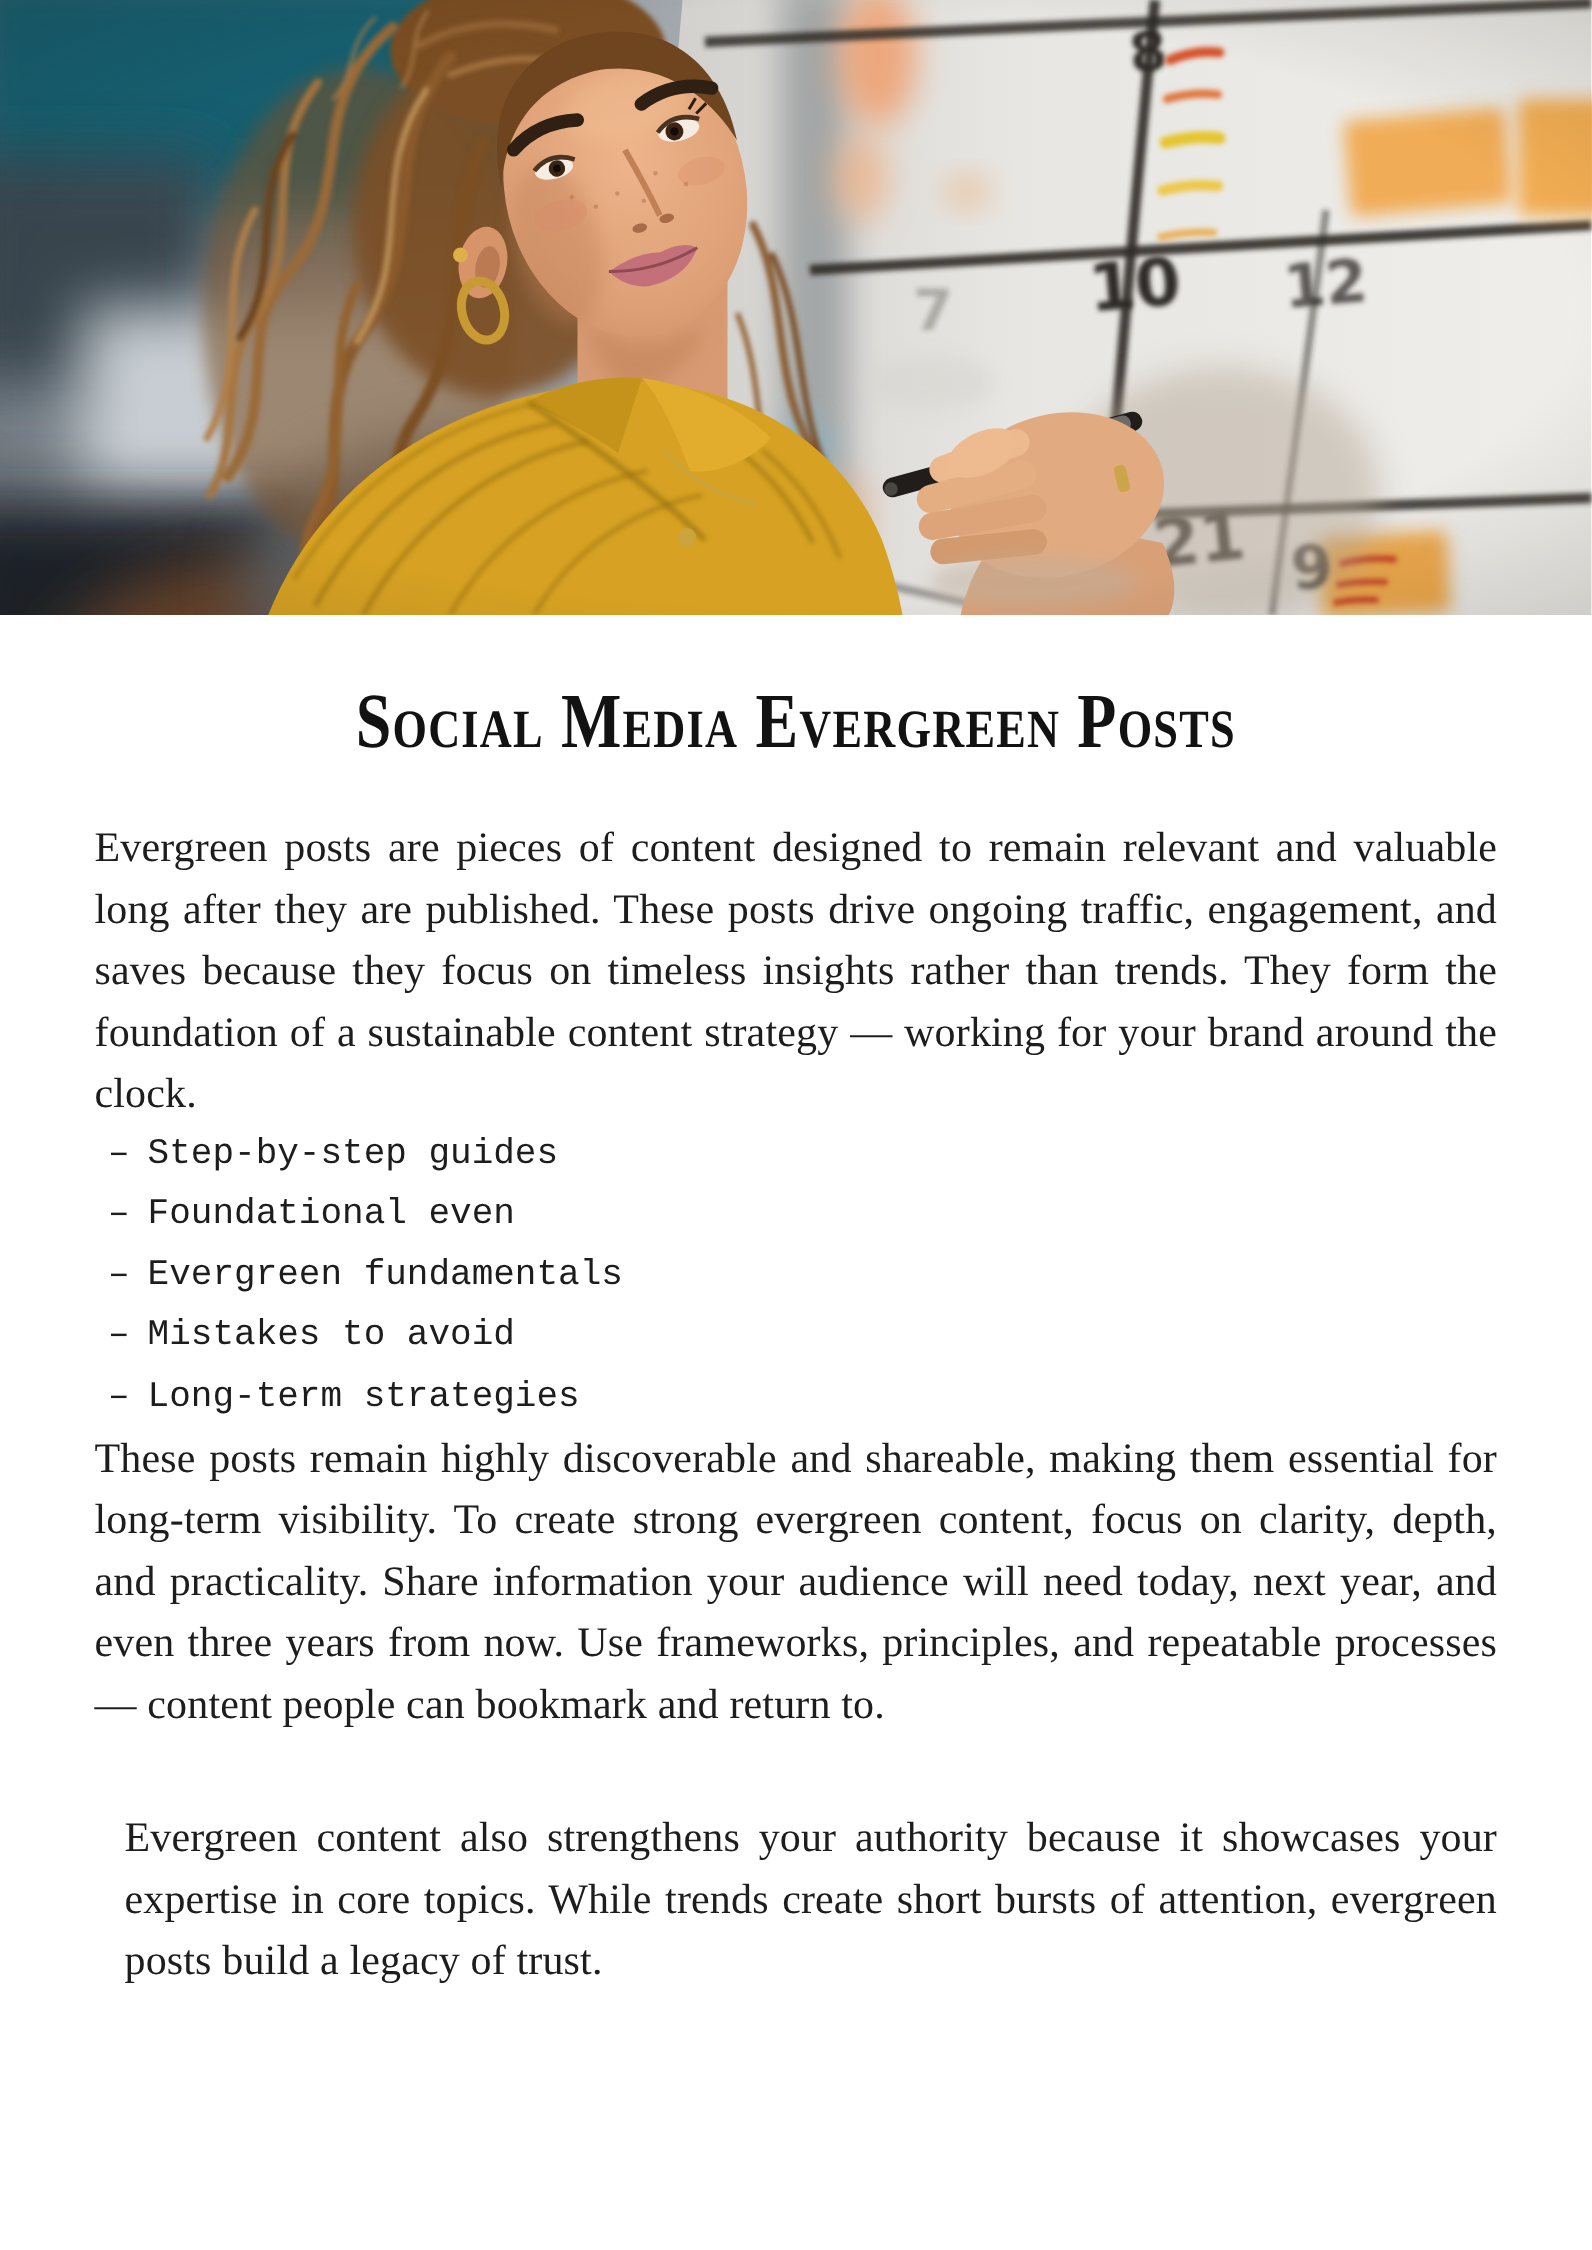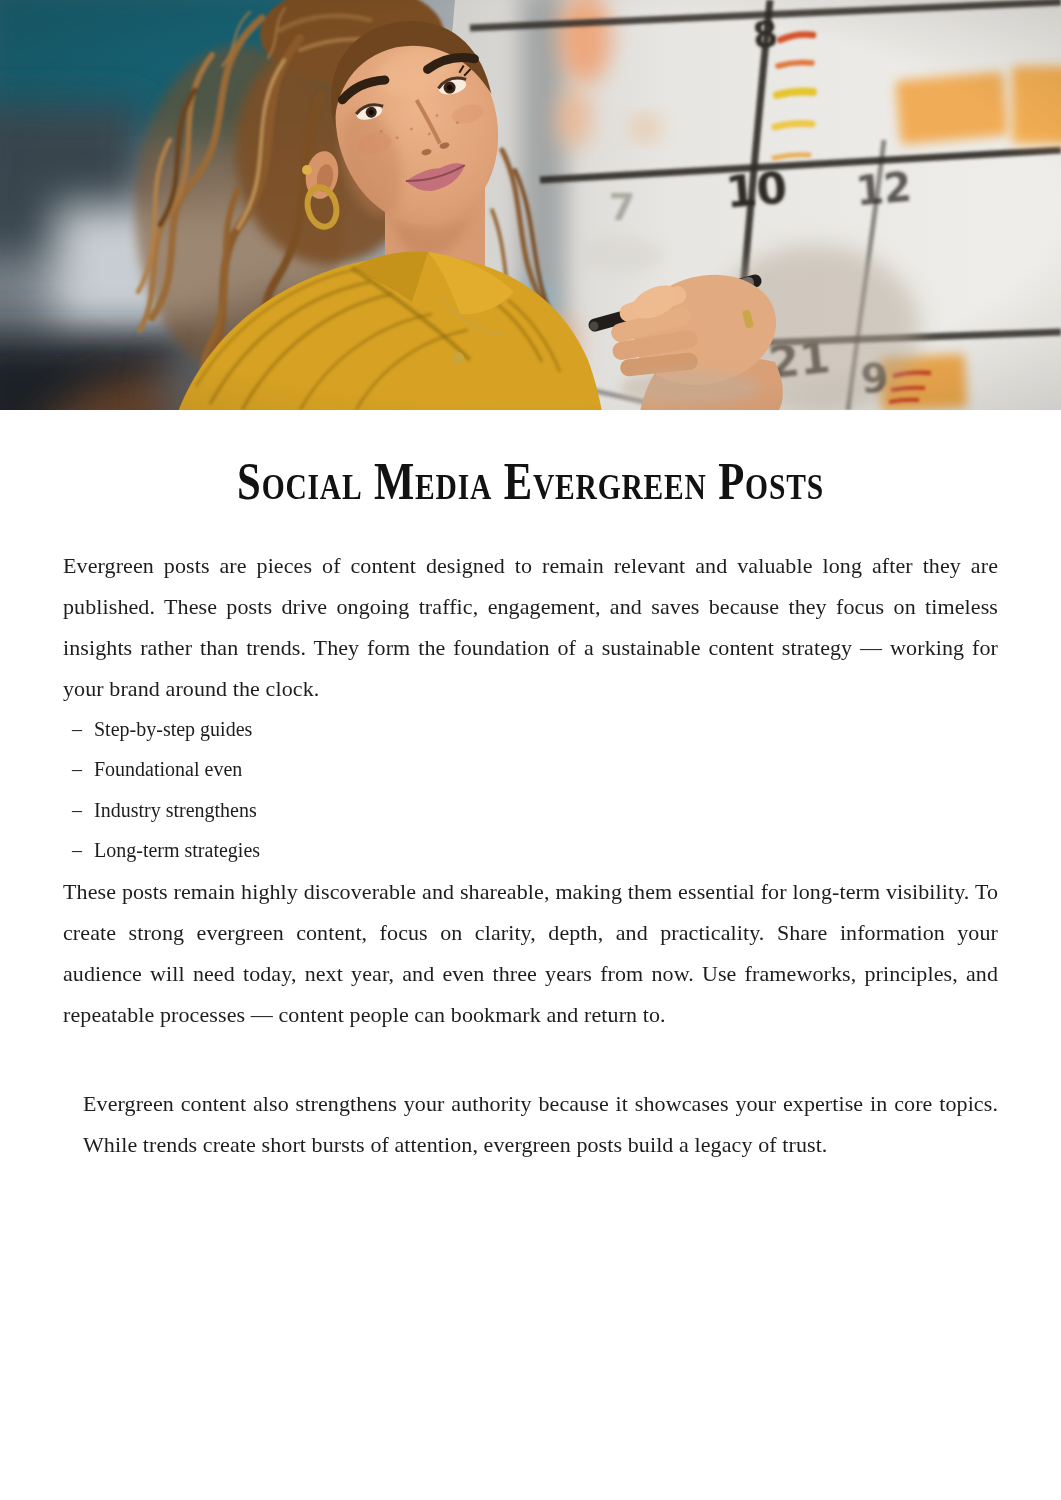--- a/index.html
+++ b/index.html
@@ -11,25 +11,25 @@
   figure.hero{margin:0;width:1061px;height:410px;overflow:hidden;}
   figure.hero svg{display:block;width:1061px;height:410px;}
   .content{padding:0 63px;}
   h1.title{
     margin:45px 0 0 0;text-align:center;color:#121212;
     font-size:52px;font-weight:700;font-variant:small-caps;
     letter-spacing:1px;line-height:1.05;
     transform:scaleX(.82);transform-origin:50% 50%;
     white-space:nowrap;
   }
-  p{font-size:22px;line-height:41px;margin:0;text-align:justify;letter-spacing:.1px;}
+  p{font-size:28px;line-height:41px;margin:0;text-align:justify;letter-spacing:.1px;}
   p.intro{margin-top:35px;}
   p.list-heading{margin-top:43px;text-align:left;}
   ul.format-list{list-style:none;margin:0;padding:0 0 0 9px;}
-  ul.format-list li{font-size:20px;line-height:40.5px;}
+  ul.format-list li{font-size:24px;line-height:40.5px;font-family:Liberation Mono, monospace;}
   ul.format-list .dash{margin-right:12px;}
   p.p2{}
   p.p3{margin-top:48px;margin-left:20px;}
 </style>
 </head>
 <body>
 
 <div class="page">
 
   <figure class="hero">
@@ -249,21 +249,22 @@
 
   <main class="content">
     <h1 class="title">Social Media Evergreen Posts</h1>
 
     <p class="intro">Evergreen posts are pieces of content designed to remain relevant and valuable long after they are published. These posts drive ongoing traffic, engagement, and saves because they focus on timeless insights rather than trends. They form the foundation of a sustainable content strategy — working for your brand around the clock.</p>
 
 
     <ul class="format-list">
       <li><span class="dash">–</span><span>Step-by-step guides</span></li>
       <li><span class="dash">–</span><span>Foundational even</span></li>
-      <li><span class="dash">–</span><span>Industry strengthens</span></li>
+      <li><span class="dash">–</span><span>Evergreen fundamentals</span></li>
+      <li><span class="dash">–</span><span>Mistakes to avoid</span></li>
       <li><span class="dash">–</span><span>Long-term strategies</span></li>
     </ul>
 
     <p class="p2">These posts remain highly discoverable and shareable, making them essential for long-term visibility. To create strong evergreen content, focus on clarity, depth, and practicality. Share information your audience will need today, next year, and even three years from now. Use frameworks, principles, and repeatable processes — content people can bookmark and return to.</p>
 
     <p class="p3">Evergreen content also strengthens your authority because it showcases your expertise in core topics. While trends create short bursts of attention, evergreen posts build a legacy of trust.</p>
   </main>
 
 </div>
 

